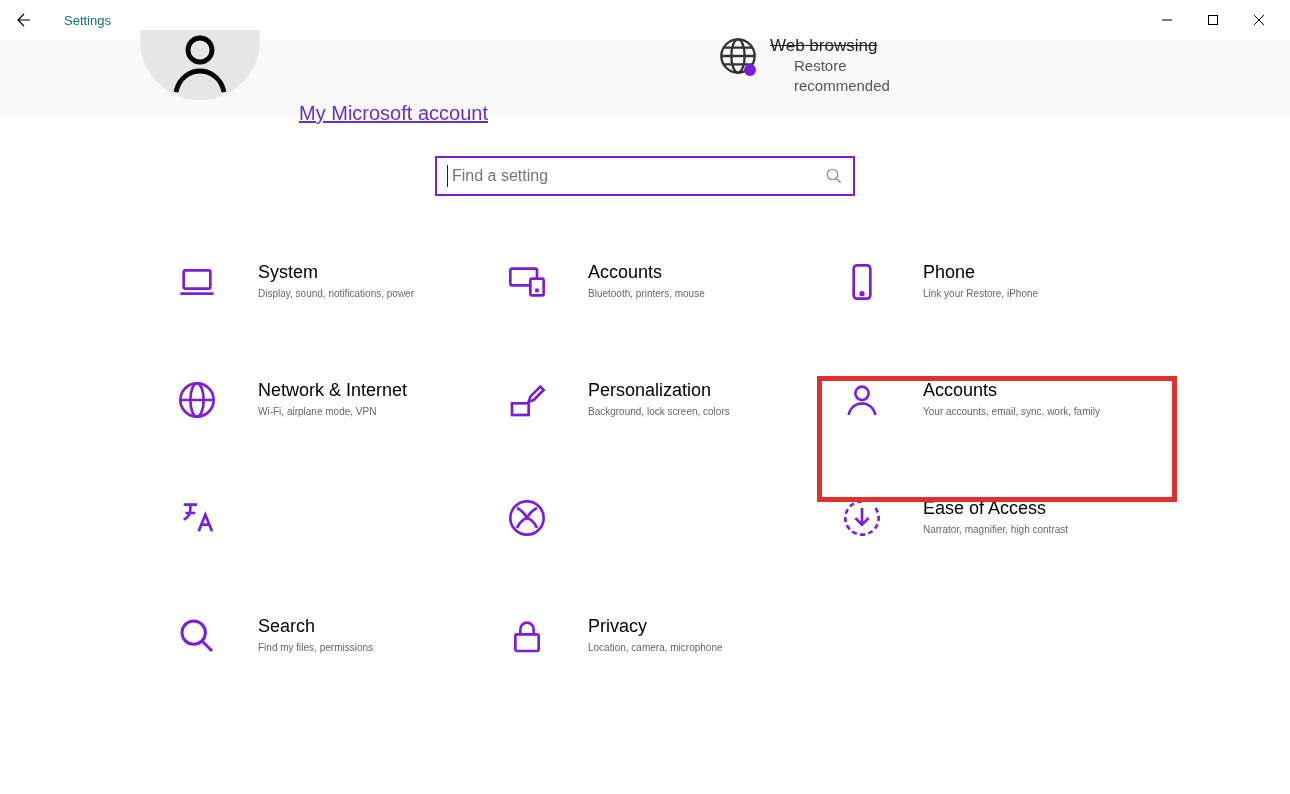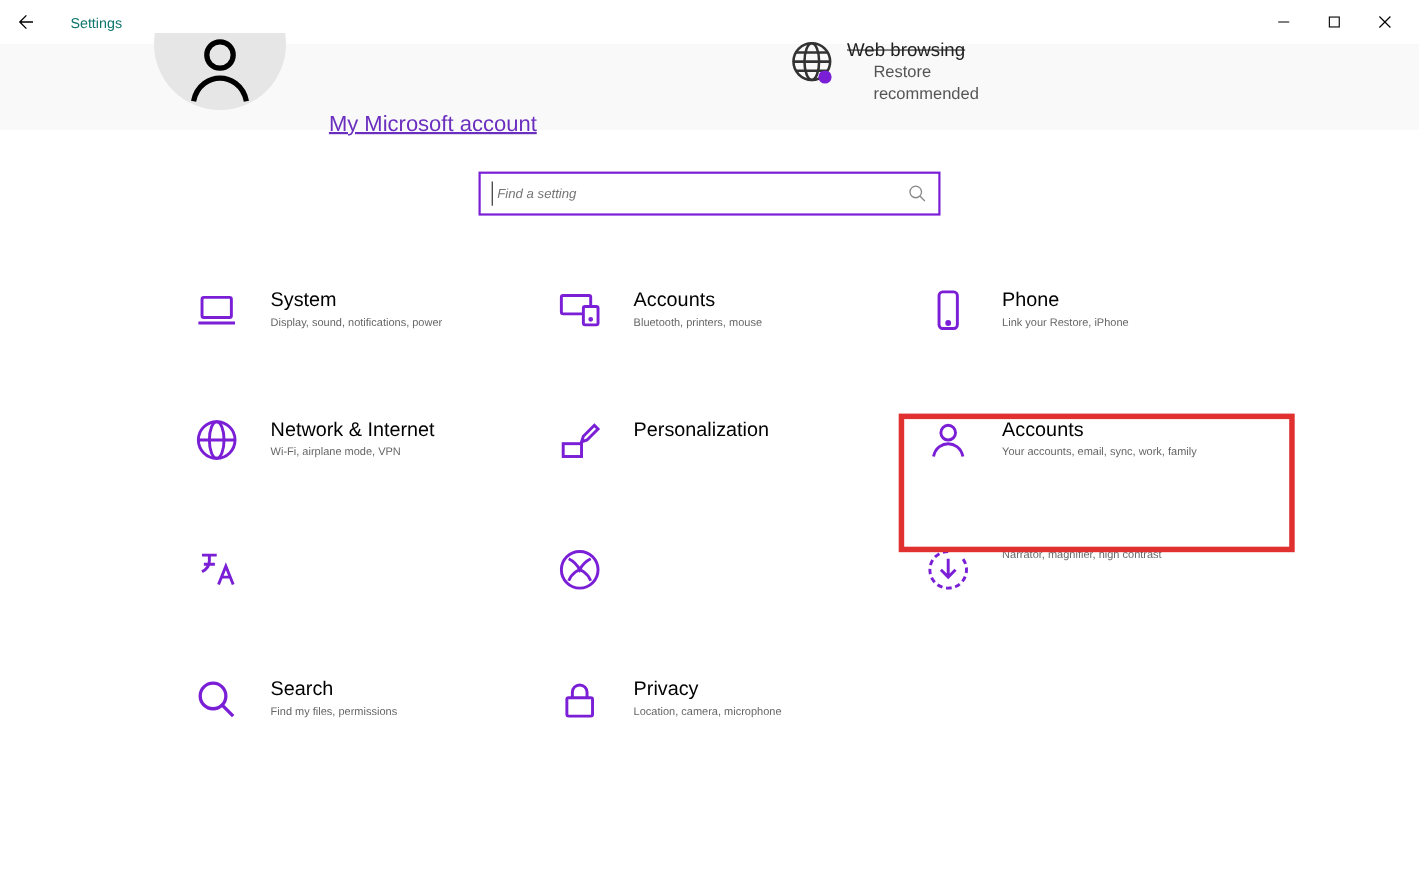--- a/index.html
+++ b/index.html
@@ -17,26 +17,26 @@
 .avatar-circle svg { width: 72px; height: 72px; position: relative; top: 22px; }
 .account-link { position: absolute; left: 299px; top: 14px; color: #6b2fbf; font-size: 20px; margin-top: 48px; }
 .web-box { position: absolute; left: 718px; top: -4px; display: flex; align-items: flex-start; gap: 12px; }
 .web-icon { width: 40px; height: 40px; position: relative; }
 .web-dot { position: absolute; width: 12px; height: 12px; border-radius: 50%; background: #7a1fd6; left: 26px; top: 28px; }
 .web-text .wt-title { font-size: 17px; text-decoration: line-through; color: #222; }
 .web-text .wt-line { font-size: 15px; color: #555; line-height: 1.3; margin-left: 24px; }
 
 .search-wrap { display: flex; justify-content: center; margin-top: 38px; }
 .search-box { width: 420px; height: 40px; border: 2px solid #7a1fd6; display: flex; align-items: center; padding: 0 10px; position: relative; }
-.search-box input { flex: 1; border: none; outline: none; font-size: 12px; color: #666; background: transparent; font-style: italic; }
+.search-box input { flex: 1; border: none; outline: none; font-size: 16px; color: #666; background: transparent; }
 .search-box .caret { width: 1px; height: 22px; background: #222; margin-right: 4px; }
 .search-icon { color: #777; }
 
 .cats { padding: 60px 0 0 170px; display: grid; grid-template-columns: 330px 335px 370px; row-gap: 64px; }
-.cat { display: flex; align-items: flex-start; gap: 28px; cursor: pointer; padding: 6px 6px; }
+.cat { display: flex; align-items: flex-start; gap: 40px; cursor: pointer; padding: 6px 6px; }
 .cat .icon { width: 42px; height: 42px; display: flex; align-items: flex-start; justify-content: center; color: #7a1fd6; flex-shrink: 0; }
 .cat .txt .ttl { font-size: 18px; color: #000; margin-bottom: 4px; }
 .cat .txt .desc { font-size: 10px; color: #666; line-height: 1.35; max-width: 220px; }
 .highlight { position: absolute; left: 817px; top: 376px; width: 360px; height: 126px; border: 5px solid #e03030; pointer-events: none; }
 
 svg { display: block; }
 </style>
 </head>
 <body>
 
@@ -168,20 +168,21 @@
 
   <div class="cat">
     <div class="icon">
       <svg width="40" height="40" viewBox="0 0 24 24" fill="none" stroke="#7a1fd6" stroke-width="1.6">
           <rect x="3" y="14" width="10" height="7"></rect>
           <path d="M14 10l6-6 2 2-6 6-3 1z"></path>
         </svg>
     </div>
     <div class="txt">
         <div class="ttl">Personalization</div>
+        <div class="desc">Background, lock screen, colors</div>
       </div>
   </div>
 
 
   <div class="cat">
     <div class="icon">
       <svg width="40" height="40" viewBox="0 0 24 24" fill="none" stroke="#7a1fd6" stroke-width="1.6">
           <circle cx="12" cy="8" r="4"></circle>
           <path d="M4 21c1-5 5-7 8-7s7 2 8 7"></path>
         </svg>
@@ -211,20 +212,21 @@
   </div>
 
   <div class="cat">
     <div class="icon">
       <svg width="40" height="40" viewBox="0 0 24 24" fill="none" stroke="#7a1fd6" stroke-width="1.6">
           <path d="M12 2a10 10 0 1 0 8 4" stroke-dasharray="3 2"></path>
           <path d="M16 12l-4 4-4-4M12 16V6"></path>
         </svg>
     </div>
     <div class="txt">
+        <div class="ttl">Ease of Access</div>
         <div class="desc">Narrator, magnifier, high contrast</div>
       </div>
   </div>
 
   <div class="cat">
     <div class="icon">
       <svg width="40" height="40" viewBox="0 0 24 24" fill="none" stroke="#7a1fd6" stroke-width="1.8">
           <circle cx="10" cy="10" r="7"></circle>
           <line x1="21" y1="21" x2="15" y2="15"></line>
         </svg>

